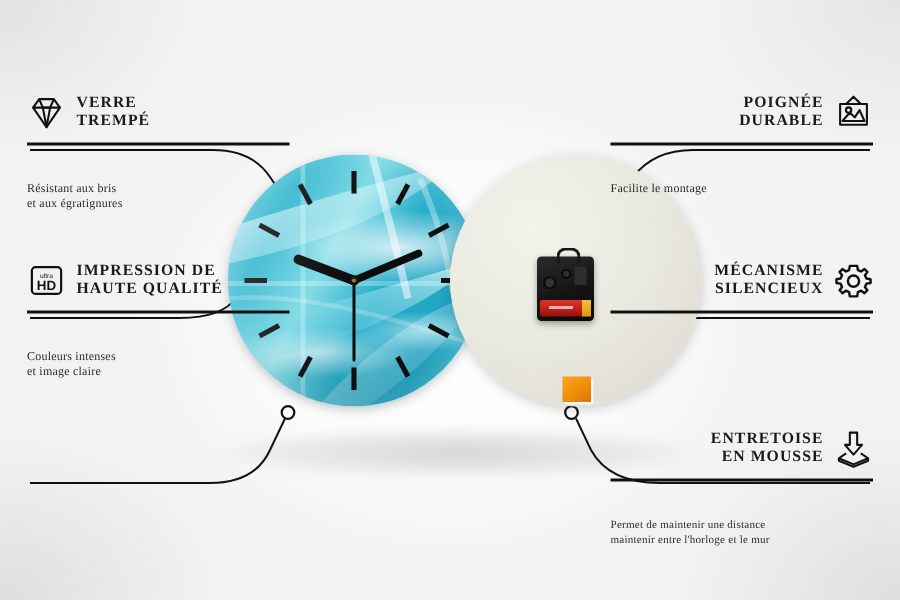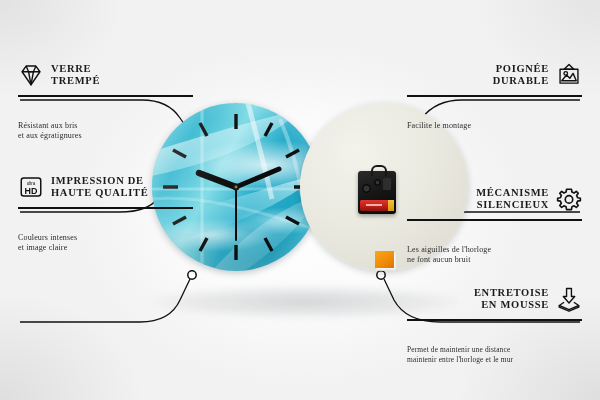--- a/index.html
+++ b/index.html
@@ -366,38 +366,34 @@
           <circle cx="12" cy="14" r="2.2"></circle>
         </g>
       </svg>
     </div>
     <div class="rule"></div>
     <div class="desc">
       <div>Facilite le montage</div>
     </div>
   </div>
 
-  <div class="feature right" style="left:407px; top:182px;">
+  <div class="feature right" style="left:407px; top:170px;">
     <div class="head">
       <div class="title">
         <div>MÉCANISME</div>
         <div>SILENCIEUX</div>
       </div>
       <svg class="icon" viewBox="0 0 32 32">
         <g fill="none" stroke="#111" stroke-width="2" stroke-linejoin="round">
           <path d="M16,4 L19,4 L19.6,7.4 L22.3,8.6 L25,6.6 L27.4,9 L25.4,11.7 L26.6,14.4 L30,15 L30,18 L26.6,18.6 L25.4,21.3 L27.4,24 L25,26.4 L22.3,24.4 L19.6,25.6 L19,29 L16,29 L13,29 L12.4,25.6 L9.7,24.4 L7,26.4 L4.6,24 L6.6,21.3 L5.4,18.6 L2,18 L2,15 L5.4,14.4 L6.6,11.7 L4.6,9 L7,6.6 L9.7,8.6 L12.4,7.4 L13,4 Z"></path>
           <circle cx="16" cy="16.5" r="4.6"></circle>
         </g>
       </svg>
     </div>
     <div class="rule"></div>
-    <div class="desc">
-      <div>Les aiguilles de l'horloge</div>
-      <div>ne font aucun bruit</div>
-    </div>
   </div>
 
   <div class="feature right" style="left:407px; top:282px;">
     <div class="head">
       <div class="title">
         <div>ENTRETOISE</div>
         <div>EN MOUSSE</div>
       </div>
       <svg class="icon" viewBox="0 0 32 32">
         <g fill="none" stroke="#111" stroke-width="1.7" stroke-linejoin="round">

